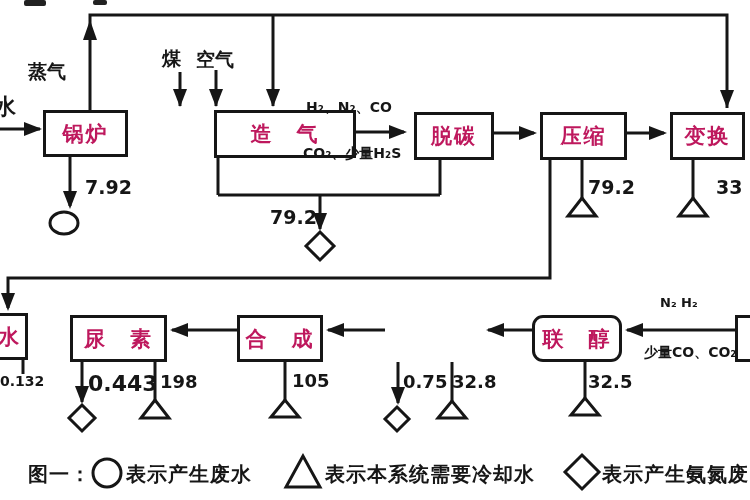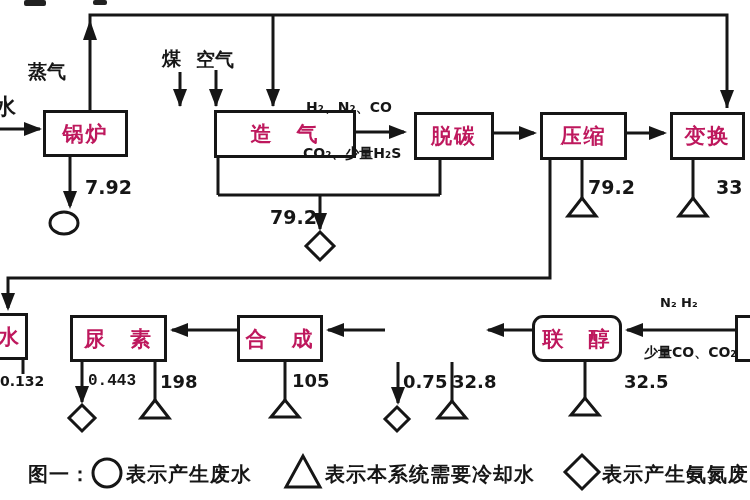--- a/index.html
+++ b/index.html
@@ -133,25 +133,25 @@
   <span class="lbl gas" style="left:306px;top:100px;">H₂、N₂、CO</span>
   <span class="lbl gas" style="left:303px;top:146px;">CO₂、少量H₂S</span>
   <span class="lbl gas" style="left:660px;top:296px;font-size:13px;">N₂ H₂</span>
   <span class="lbl gas" style="left:644px;top:345px;">少量CO、CO₂</span>
 
   <span class="lbl num" style="left:85px;top:178px;">7.92</span>
   <span class="lbl num" style="left:270px;top:208px;">79.2</span>
   <span class="lbl num" style="left:588px;top:178px;">79.2</span>
   <span class="lbl num" style="left:716px;top:178px;">33</span>
   <span class="lbl num" style="left:0px;top:374px;font-size:14px;text-align:center;">0.132</span>
-  <span class="lbl num" style="left:88px;top:373px;font-size:16px;font-family:Liberation Mono, monospace;">0.443</span>
+  <span class="lbl num" style="left:88px;top:373px;font-size:22px;">0.443</span>
   <span class="lbl num" style="left:160px;top:373px;font-size:18px;">198</span>
   <span class="lbl num" style="left:292px;top:372px;font-size:18px;">105</span>
   <span class="lbl num" style="left:403px;top:373px;font-size:18px;">0.75</span>
   <span class="lbl num" style="left:452px;top:373px;font-size:18px;">32.8</span>
-  <span class="lbl num" style="left:588px;top:373px;font-size:18px;padding-left:36px;">32.5</span>
+  <span class="lbl num" style="left:588px;top:373px;font-size:18px;">32.5</span>
 
   <span class="lbl legend" style="left:28px;top:464px;">图一：</span>
   <span class="lbl legend" style="left:126px;top:464px;">表示产生废水</span>
   <span class="lbl legend" style="left:325px;top:464px;">表示本系统需要冷却水</span>
   <span class="lbl legend" style="left:602px;top:464px;text-align:right;">表示产生氨氮废</span>
 
 </div>
 
 </body></html>

